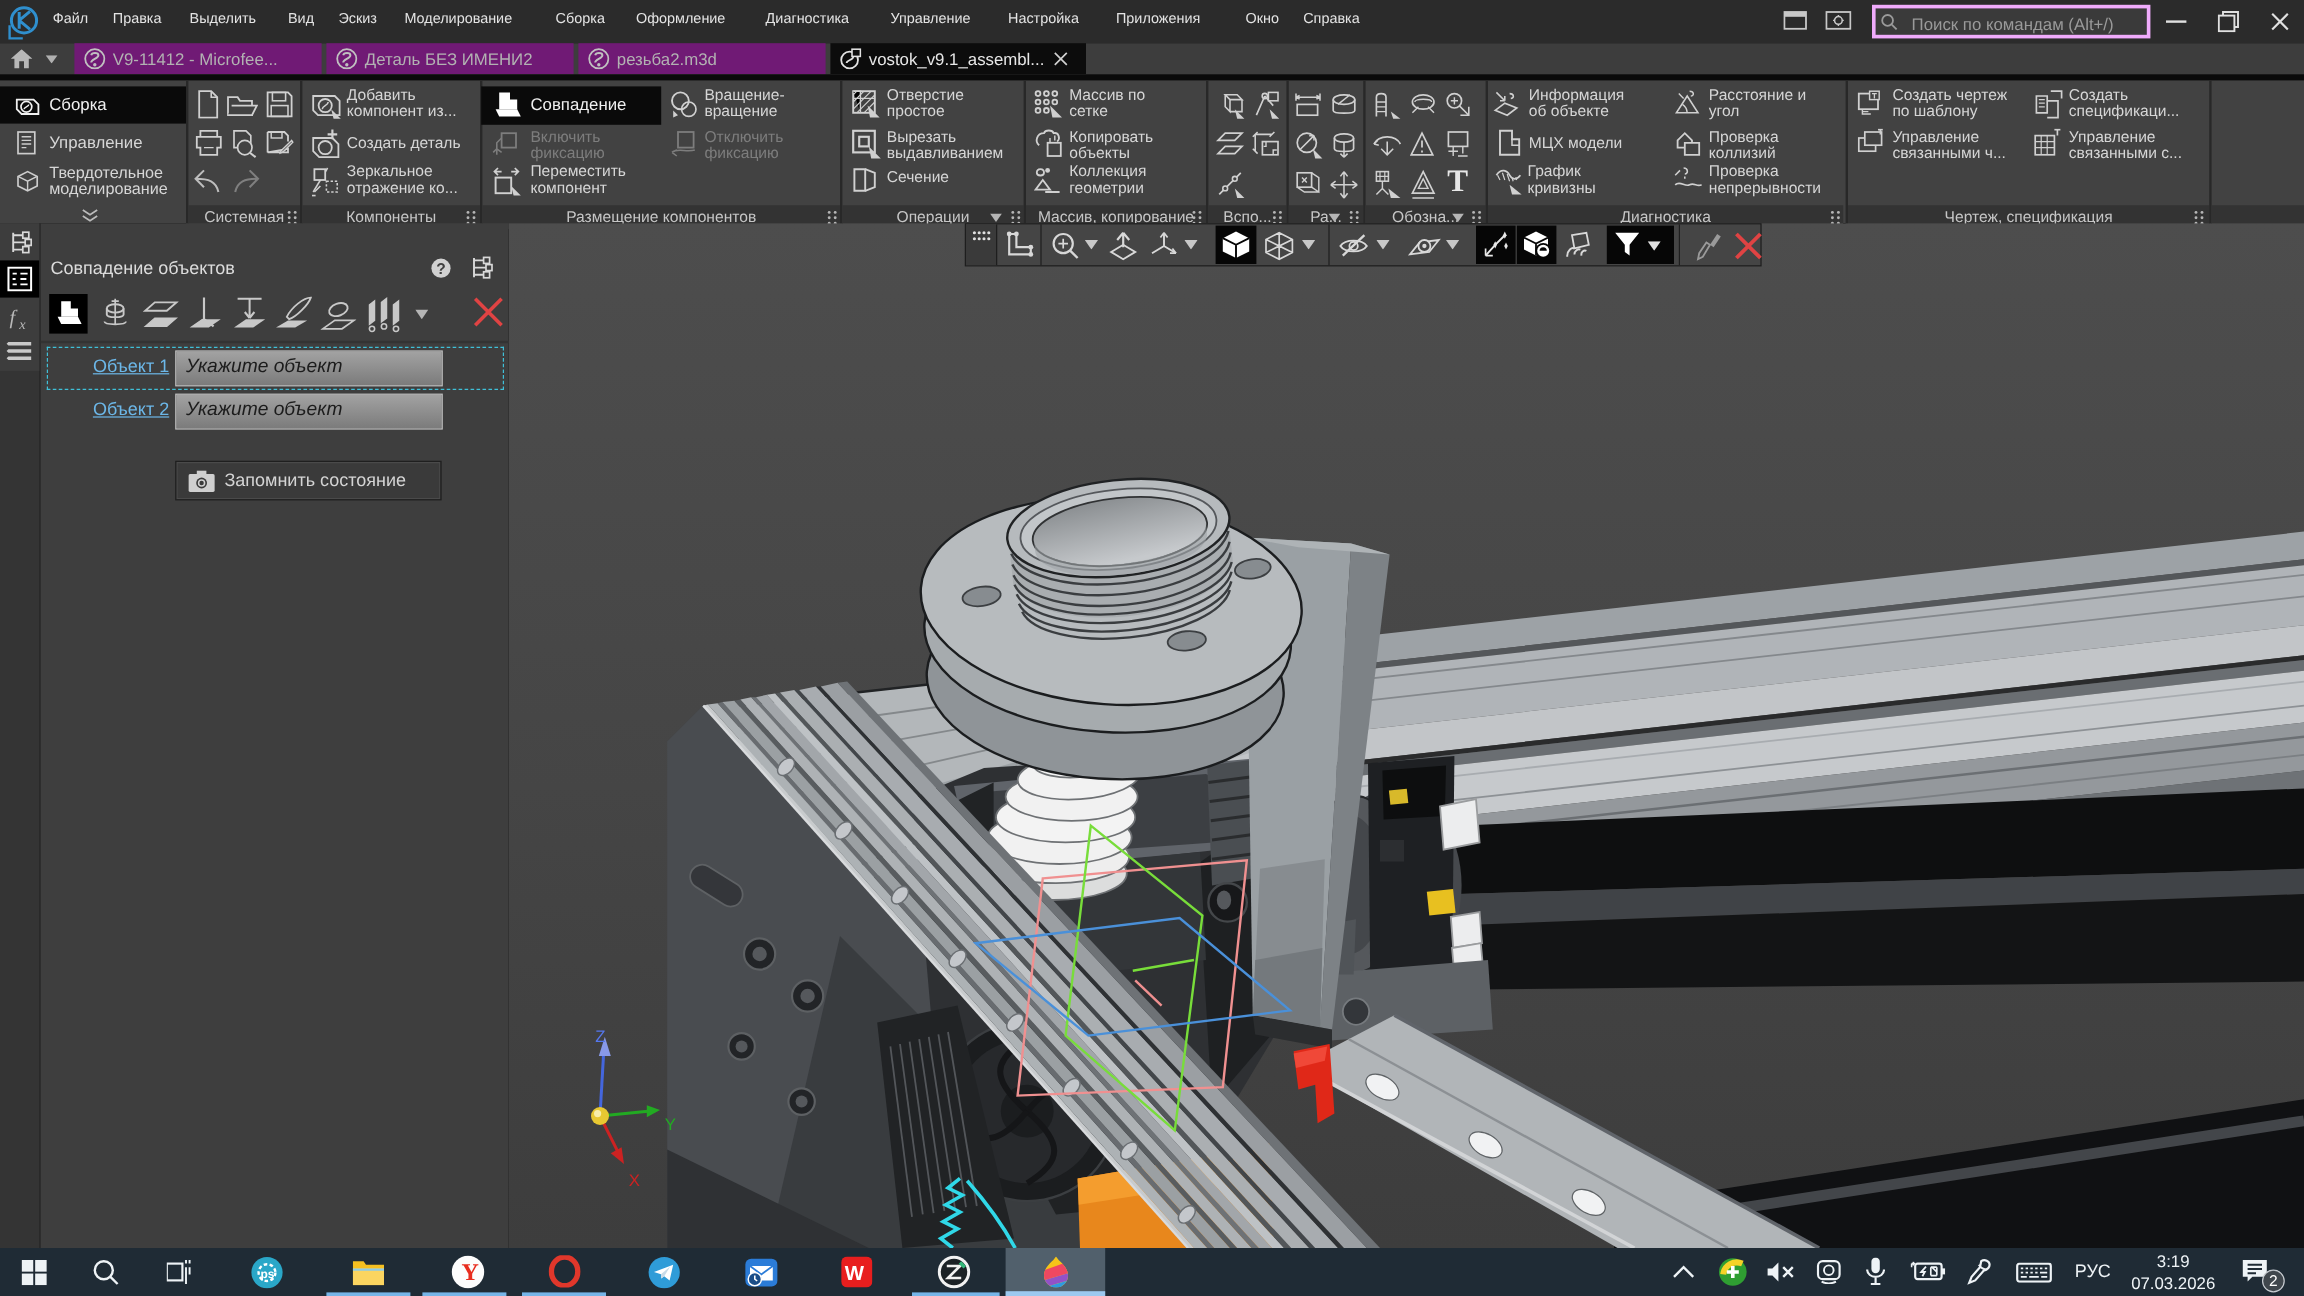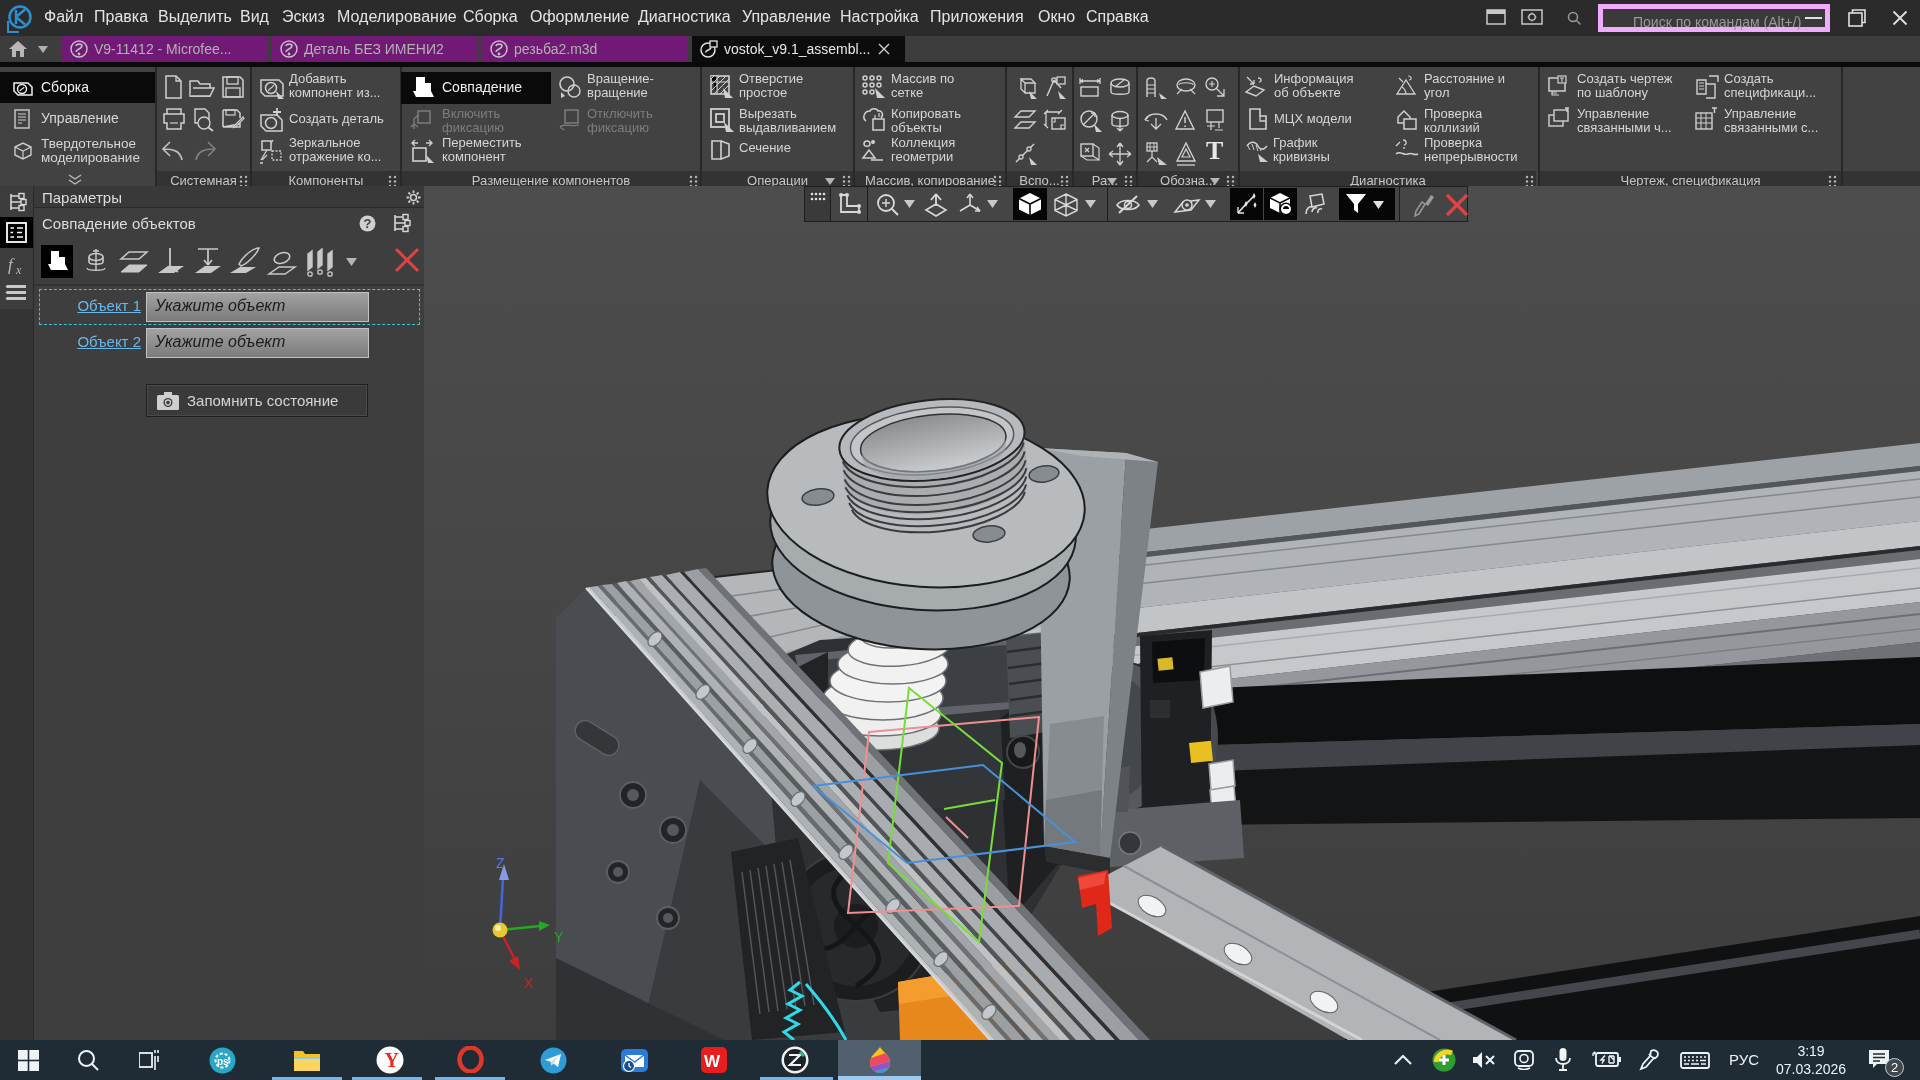--- a/index.html
+++ b/index.html
@@ -2,22 +2,22 @@
 <html><head>
 <meta charset="utf-8">
 <style>
 * { margin:0; padding:0; box-sizing:border-box; }
 html,body { width:1920px; height:1080px; overflow:hidden; background:#000; }
 body { font-family:"Liberation Sans", sans-serif; position:relative; }
 .abs { position:absolute; }
 
 
 #menubar { left:0; top:0; width:1920px; height:36px; background:#2b2b2b; }
-#menubar .mi { position:absolute; top:8px; color:#e4e4e4; font-size:16px; }
-#searchbox { position:absolute; left:1560px; top:4px; width:232px; height:28px; background:#3a3a3a; border:5px solid #f0abfc; color:#9a9a9a; font-size:14px; line-height:26px; padding-left:30px;margin-left:38px; }
+#menubar .mi { position:absolute; top:8px; color:#e4e4e4; font-size:12px; }
+#searchbox { position:absolute; left:1560px; top:4px; width:232px; height:28px; background:#3a3a3a; border:3px solid #f0abfc; color:#9a9a9a; font-size:14px; line-height:26px; padding-left:30px; }
 
 
 #tabbar { left:0; top:36px; width:1920px; height:26px; background:#3d3d3d; }
 .tab { position:absolute; top:0; height:26px; background:#701a75; color:#b2b2b2; font-size:14px; line-height:26px; }
 .tab.active { background:#0c0c0c; color:#e8e8e8; }
 
 
 #ribbon { left:0; top:62px; width:1920px; height:124px; background:#424242; border-top:5px solid #0a0a0a; }
 .rsep { position:absolute; top:0; width:2px; height:124px; background:#282828; }
 .rlabelrow { position:absolute; top:104px; height:20px; background:#333333; color:#c6c6c6; font-size:13px; text-align:center; line-height:19px; }
@@ -647,29 +647,20 @@
   <svg class="abs" style="left:5px;top:96px" width="23" height="22" viewBox="0 0 23 22">
       <g fill="#c9c9c9">
         <path d="M2 3 L21 3 L21 6 L2 6 L0.5 4.5 Z"></path>
         <path d="M2 9 L21 9 L21 12 L2 12 L0.5 10.5 Z"></path>
         <path d="M2 15 L21 15 L21 18 L2 18 L0.5 16.5 Z"></path>
       </g>
     </svg>
 </div>
 <div id="panel" class="abs">
 
-  <div class="abs" style="left:0;top:0;width:391px;height:22px;background:#393939;border-bottom:1px solid #2a2a2a">
-    <span style="position:absolute;left:8px;top:3px;font-size:15px;color:#dcdcdc">Параметры</span>
-    <svg class="abs" style="left:372px;top:4px" width="15" height="15" viewBox="0 0 15 15">
-        <circle cx="7.5" cy="7.5" r="3" fill="none" stroke="#d0d0d0" stroke-width="1.6"></circle>
-        <g stroke="#d0d0d0" stroke-width="1.8">
-          <path d="M7.5 0.5 L7.5 3 M7.5 12 L7.5 14.5 M0.5 7.5 L3 7.5 M12 7.5 L14.5 7.5 M2.5 2.5 L4.3 4.3 M10.7 10.7 L12.5 12.5 M12.5 2.5 L10.7 4.3 M4.3 10.7 L2.5 12.5"></path>
-        </g>
-      </svg>
-  </div>
 
   <span style="position:absolute;left:8px;top:29px;font-size:15px;color:#dcdcdc">Совпадение объектов</span>
   <svg class="abs" style="left:325px;top:29px" width="17" height="17" viewBox="0 0 17 17">
       <circle cx="8.5" cy="8.5" r="8" fill="#d0d0d0"></circle>
       <text x="4.5" y="13" font-size="13" font-weight="bold" fill="#3e3e3e" font-family="Liberation Sans,sans-serif">?</text>
     </svg>
   <svg class="abs" style="left:357px;top:27px" width="20" height="22" viewBox="0 0 20 22">
       <path d="M4 2 L4 18 M4 4 L12 4 M4 10 L14 10 M4 16 L12 16" stroke="#d8d8d8" stroke-width="1.6" fill="none"></path>
       <rect x="12" y="1.5" width="5" height="5" fill="none" stroke="#d8d8d8" stroke-width="1.4"></rect>
       <rect x="14" y="7.5" width="5" height="5" fill="none" stroke="#d8d8d8" stroke-width="1.4"></rect>

